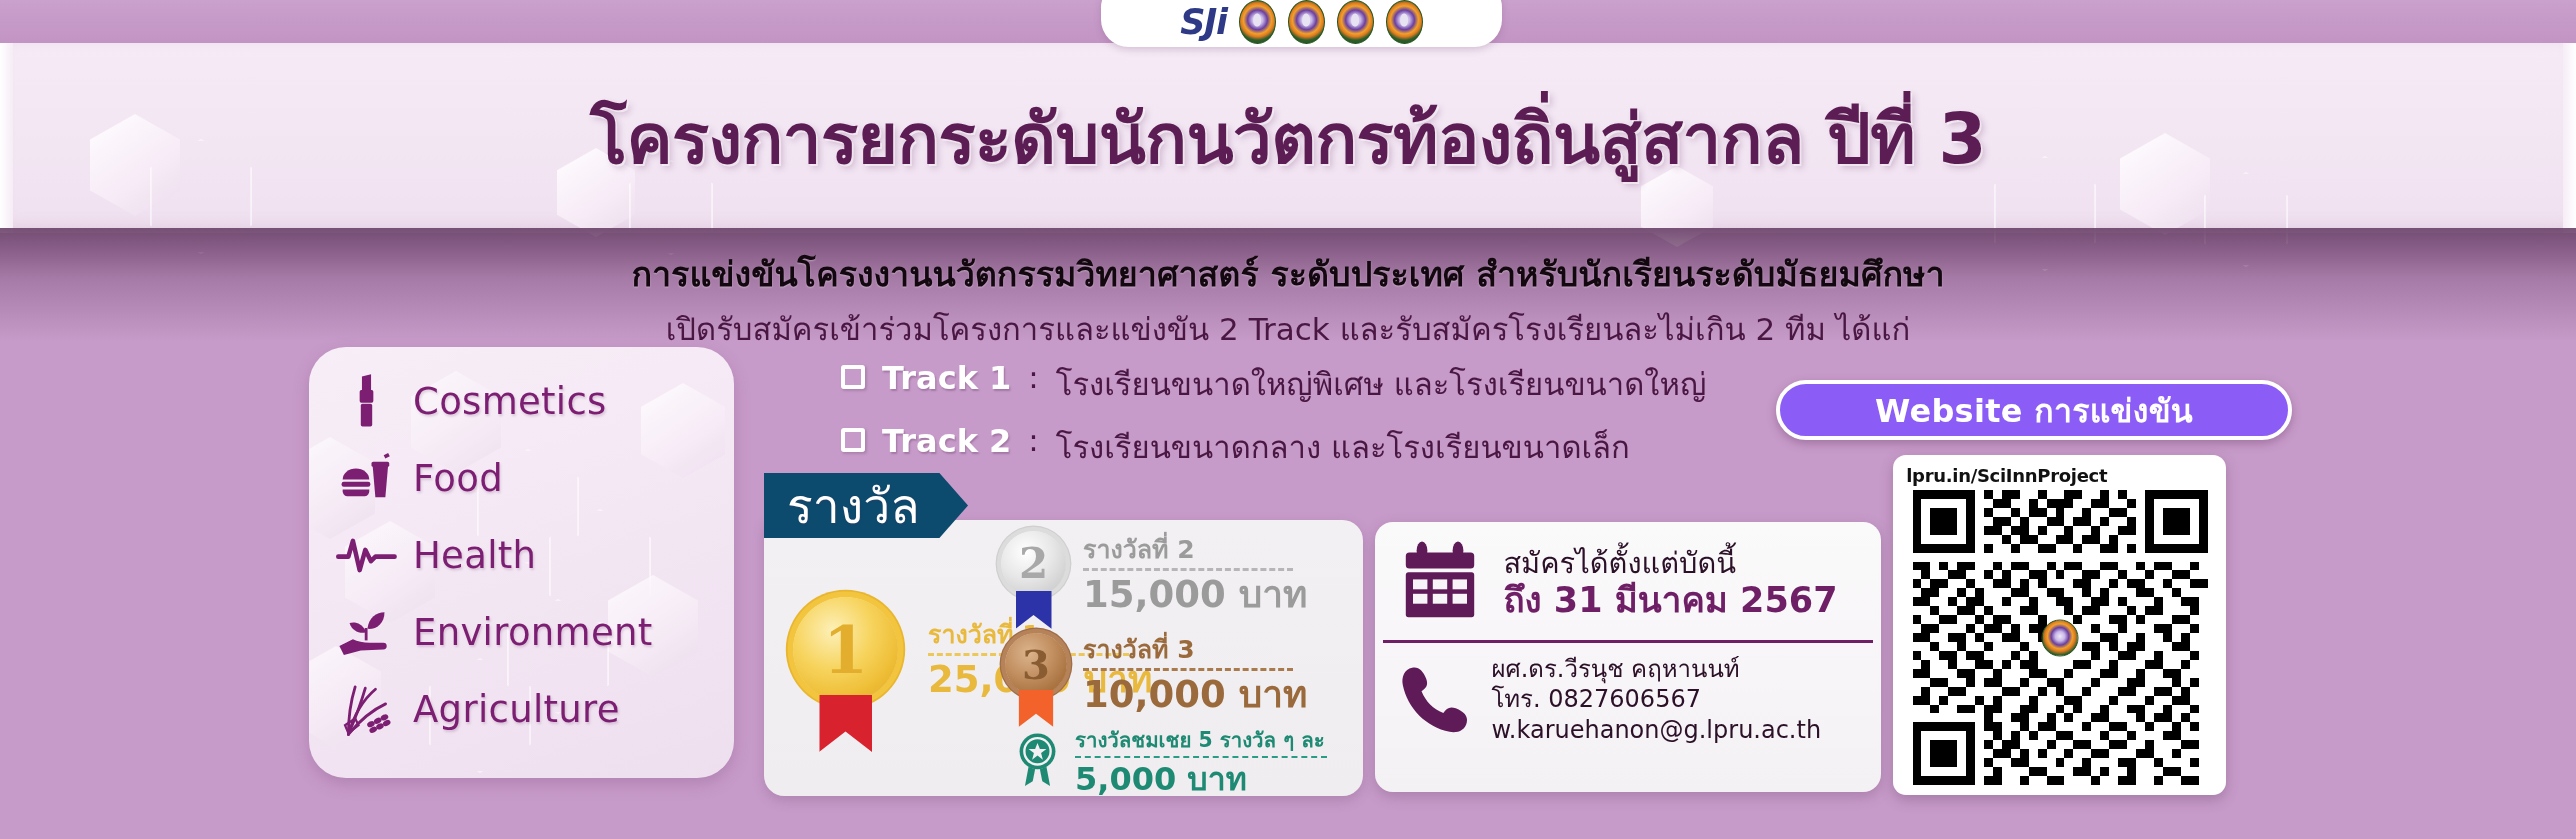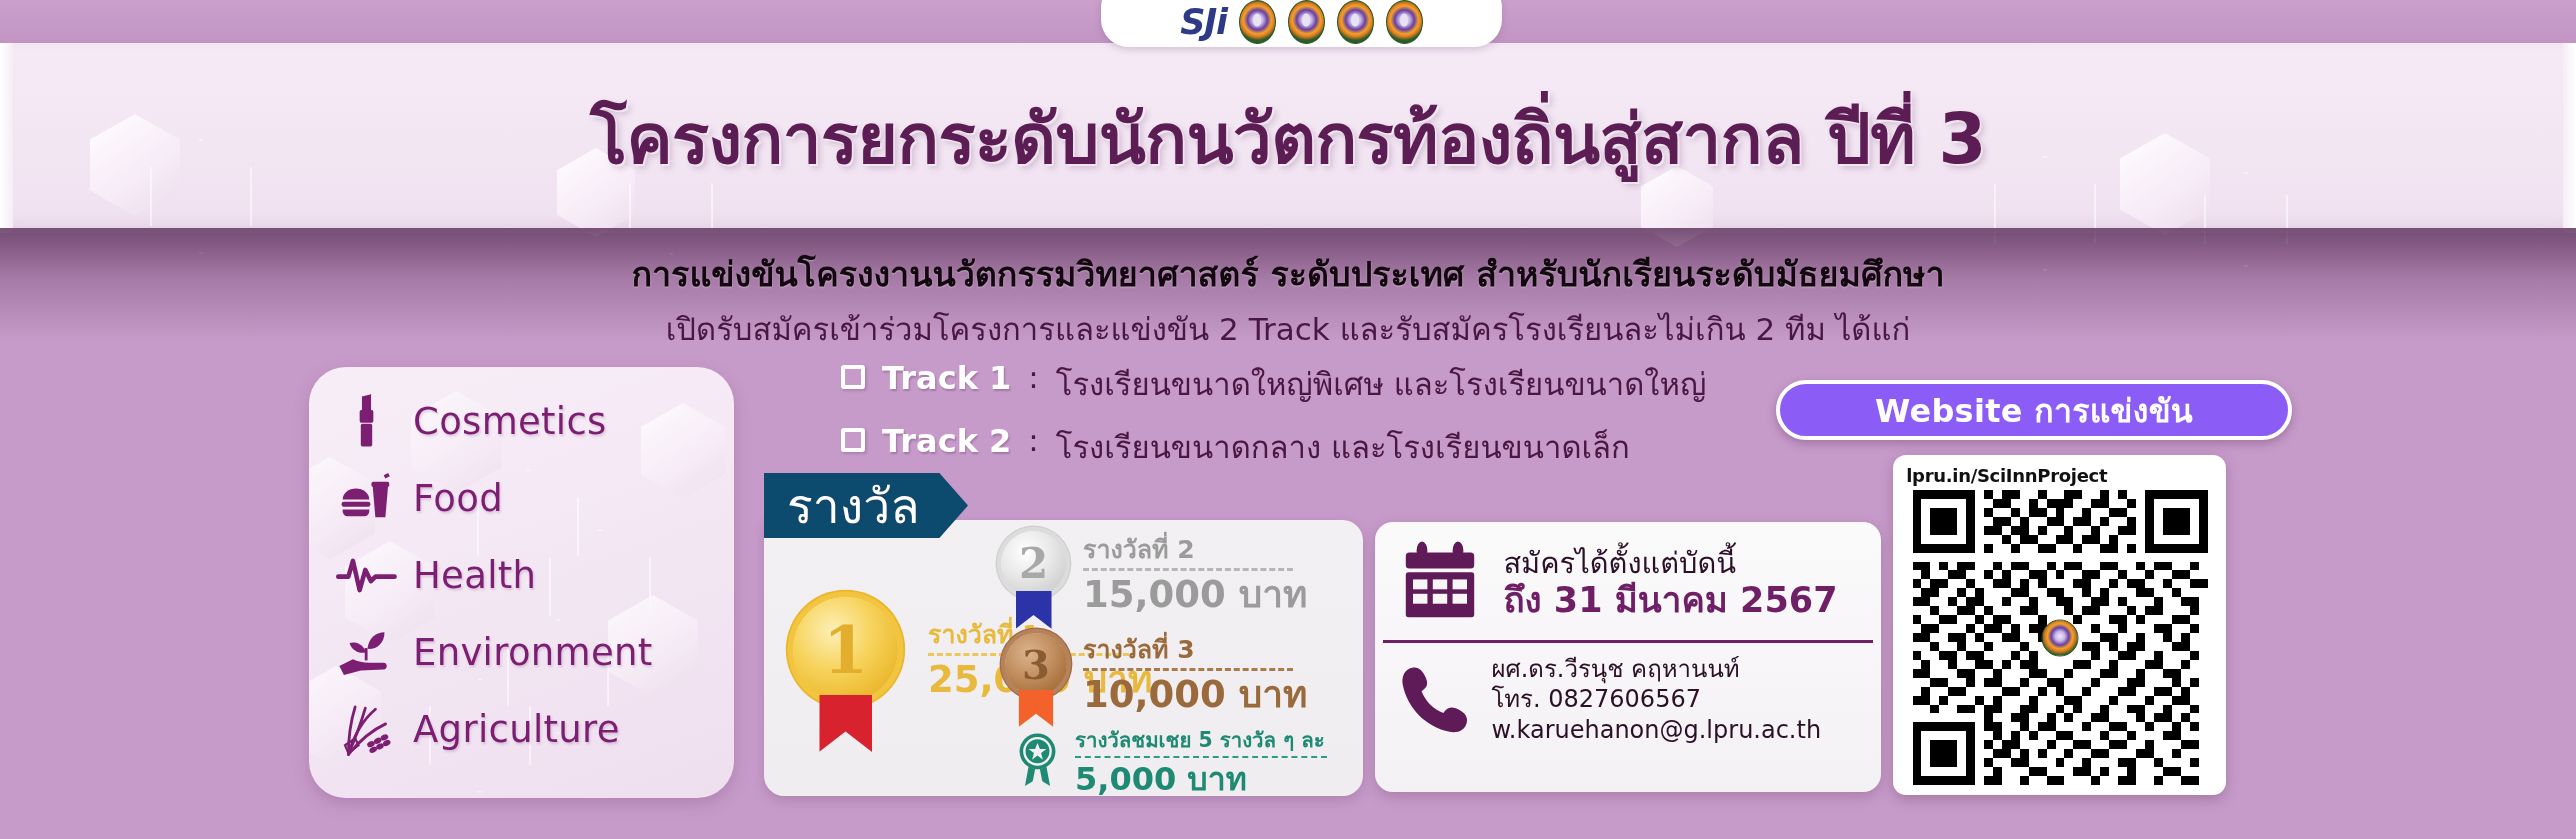--- a/index.html
+++ b/index.html
@@ -63,21 +63,21 @@
   .tracks{position:absolute;left:841px;top:359px;width:1138px;}
   .track-row{display:flex;align-items:flex-start;gap:17px;margin-bottom:13px;white-space:nowrap;}
   .chk{width:24px;height:24px;border:4.2px solid #ffffff;box-sizing:border-box;
      border-radius:3px;flex:0 0 auto;margin-top:6px;
      box-shadow:1.2px 1.8px 2.4px rgba(100,60,100,.25);}
   .track-label{font-size:32px;font-weight:900;color:#ffffff;
      text-shadow:1.2px 1.8px 1.8px rgba(100,55,100,.35);text-align:center;}
   .track-desc{font-size:31px;font-weight:400;color:#4a1742;}
 
   
-  .cat-panel{position:absolute;left:309px;top:367px;width:425px;height:431px;
+  .cat-panel{position:absolute;left:309px;top:347px;width:425px;height:431px;
      background:linear-gradient(160deg,#f7eef7 0%,#f3e6f3 55%,#eedfee 100%);
      border-radius:37px;box-shadow:0 6px 15.6px rgba(110,60,110,.25);overflow:hidden;}
   .cat-list{position:absolute;left:0;top:0;width:100%;height:100%;padding:15.6px 0 0 0;box-sizing:border-box;}
   .cat-row{display:flex;align-items:center;height:77px;padding-left:24px;gap:13px;position:relative;z-index:3;}
   .cat-icon{width:67px;height:66px;flex:0 0 auto;display:flex;align-items:center;justify-content:center;}
   .cat-name{font-size:37px;font-weight:400;color:#7c1f72;letter-spacing:0.3px;
      text-shadow:1.2px 1.8px 2.4px rgba(120,70,120,.22);}
 
   
   .prize-wrap{position:absolute;left:764px;top:473px;width:605px;height:326px;}

